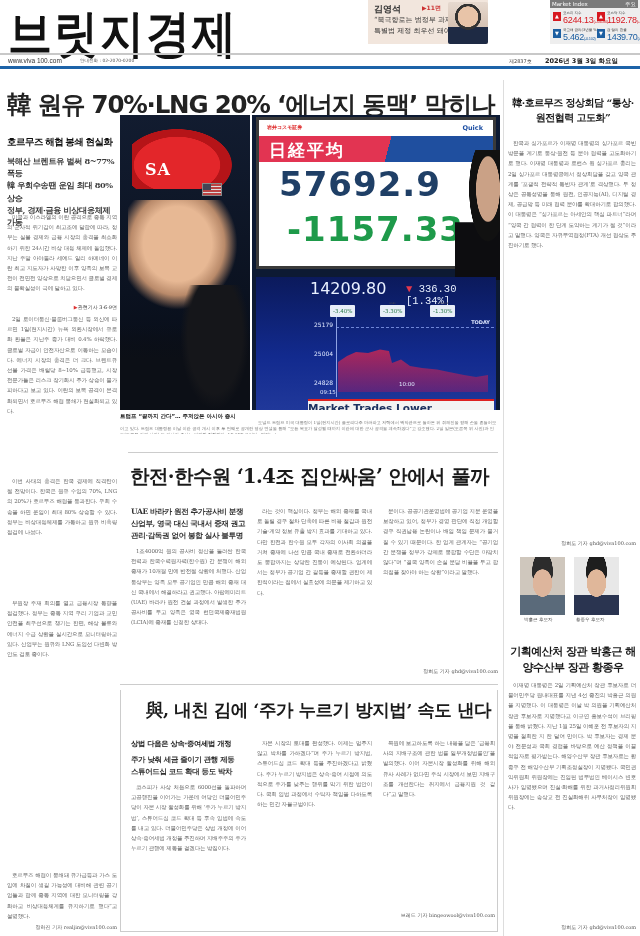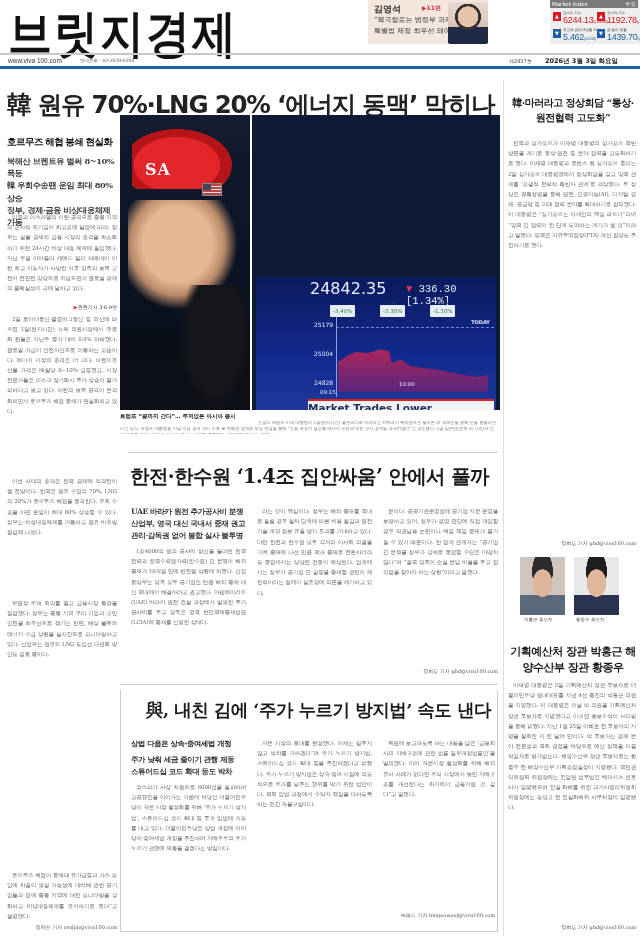--- a/index.html
+++ b/index.html
@@ -143,21 +143,21 @@
 <div class="abs rule-gray"></div>
 <div class="abs site-url">www.viva 100.com</div>
 <div class="abs phone">안내전화 : 02-2070-0200</div>
 <div class="abs issue-no">제2837호</div>
 <div class="abs issue-date">2026년 3월 3일 화요일</div>
 <div class="abs rule-blue"></div>
 
 <h1 class="abs lead-head">韓 원유 70%·LNG 20% ‘에너지 동맥’ 막히나</h1>
 <div class="abs lead-sub">호르무즈 해협 봉쇄 현실화</div>
 <div class="abs lead-deck">
-  <div>북해산 브렌트유 벌써 8~10% 폭등</div>
+  <div>북해산 브렌트유 벌써 8~77% 폭등</div>
   <div>韓 우회수송땐 운임 최대 80% 상승</div>
   <div>정부, 경제·금융 비상대응체제 가동</div>
 </div>
 <div class="abs body-col" style="left:7px;top:212px;width:110px;height:92px;">
     <p>미국과 이스라엘의 이란 공격으로 중동 지역의 군사적 위기감이 최고조에 달함에 따라, 정부는 실물 경제와 금융 시장의 충격을 최소화하기 위한 24시간 비상 대응 체제에 돌입했다. 지난 주말 아야톨라 세예드 알리 하메네이 이란 최고 지도자가 사망한 이후 양측의 보복 교전이 전면전 양상으로 치닫으면서 글로벌 경제의 불확실성이 극에 달하고 있다.</p>
   </div>
 <div class="abs ref" style="left:7px;top:304px;width:110px;"><b>▶</b><span>관련기사 3·6·9면</span></div>
 <div class="abs body-col" style="left:7px;top:314px;width:110px;height:160px;">
     <p>2일 로이터통신·블룸버그통신 등 외신에 따르면 1일(현지시간) 뉴욕 외환시장에서 유로화 환율은 지난주 종가 대비 0.4% 하락했다. 글로벌 자금이 안전자산으로 이동하는 모습이다. 에너지 시장의 충격은 더 크다. 브렌트유 선물 가격은 배럴당 8~10% 급등했고, 시장 전문가들은 리스크 장기화시 추가 상승이 불가피하다고 보고 있다. 이란의 보복 공격이 본격화되면서 호르무즈 해협 봉쇄가 현실화되고 있다.</p>
   </div>
@@ -175,22 +175,31 @@
 <div class="abs photo1">
   <div class="cap-red"></div>
   <div class="cap-text">SA</div>
   <div class="flag"></div>
   <div class="face"></div>
   <div class="coat"></div>
   <div class="hand"></div>
 </div>
 
 <div class="abs photo2">
+  <div class="nikkei-board">
+    <div class="nk-brand">岩井コスモ証券</div>
+    <div class="nk-quick">Quick</div>
+    <div class="nk-band"></div>
+    <div class="nk-label">日経平均</div>
+    <div class="nk-value">57692.9</div>
+    <div class="nk-change">-1157.33</div>
+    <div class="man1"></div>
+  </div>
   <div class="ticker-board">
-    <div class="tk-value">24842.35</div>
+    <div class="tk-value">14209.80</div>
     <div class="tk-chg"><b>▼</b> <span>336.30</span> <span>[1.34%]</span></div>
     <div class="tk-badge" style="left:74px;"><small></small><span>-3.40%</span></div>
     <div class="tk-badge" style="left:124px;"><small>HSBC</small><span>-3.30%</span></div>
     <div class="tk-badge" style="left:174px;"><small>CHINESE</small><span>-1.30%</span></div>
     <div class="tk-today">TODAY</div>
     <div class="tk-grid"></div>
     <div class="tk-line"></div>
     <div class="tk-area"></div>
     <div class="tk-axis" style="top:44px;">25179</div>
     <div class="tk-axis" style="top:73px;">25004</div>
@@ -236,21 +245,21 @@
   </div>
 <div class="abs body-col" style="left:257px;top:738px;width:115px;height:190px;">
     <p>자본 시장의 토대를 완성했다. 이제는 멈추지 않고 박차를 가하겠다”며 주가 누르기 방지법, 스튜어드십 코드 확대 등을 추진하겠다고 밝혔다. 주가 누르기 방지법은 상속·증여 시점에 의도적으로 주가를 낮추는 행위를 막기 위한 법안이다. 국회 입법 과정에서 수탁자 책임을 다하도록 하는 민간 자율규범이다.</p>
   </div>
 <div class="abs body-col" style="left:383px;top:738px;width:112px;height:172px;">
     <p>목원에 보고하도록 하는 내용을 담은 ‘금융회사의 지배구조에 관한 법률 일부개정법률안’을 발의했다. 이어 자본시장 활성화를 위해 해외 유사 사례가 없다면 주식 시장에서 보면 지배구조를 개선한다는 취지에서 금융지원 것 같다”고 말했다.</p>
   </div>
 <div class="abs byline" style="left:383px;top:912px;width:112px;">브레드 기자 bingeowool@viva100.com</div>
 
 <div class="abs vline" style="left:503px;top:80px;height:856px;"></div>
-<h3 class="abs rhead">韓·마러라고 정상회담 “통상·원전협력 고도화”</h3>
+<h3 class="abs rhead">韓·호르무즈 정상회담 “통상·원전협력 고도화”</h3>
 <div class="abs body-col" style="left:508px;top:138px;width:128px;height:400px;">
     <p>한국과 싱가포르가 이재명 대통령의 싱가포르 국빈 방문을 계기로 통상·원전 등 분야 협력을 고도화하기로 했다. 이재명 대통령과 로런스 웡 싱가포르 총리는 2일 싱가포르 대통령궁에서 정상회담을 갖고 양국 관계를 ‘포괄적 전략적 동반자 관계’로 격상했다. 두 정상은 공동성명을 통해 원전, 인공지능(AI), 디지털 경제, 공급망 등 미래 협력 분야를 확대하기로 합의했다. 이 대통령은 “싱가포르는 아세안의 핵심 파트너”라며 “양국 간 협력이 한 단계 도약하는 계기가 될 것”이라고 말했다. 양국은 자유무역협정(FTA) 개선 협상도 추진하기로 했다.</p>
   </div>
 <div class="abs byline" style="left:508px;top:540px;width:128px;">정희도 기자 ghd@viva100.com</div>
 <div class="portrait p1"></div>
 <div class="portrait p2"></div>
 <div class="plabel" style="left:524px;">박홍근 후보자</div>
 <div class="plabel" style="left:576px;">황종우 후보자</div>
 <h3 class="abs rhead2">기획예산처 장관 박홍근 해양수산부 장관 황종우</h3>
 <div class="abs body-col" style="left:508px;top:680px;width:128px;height:240px;">

